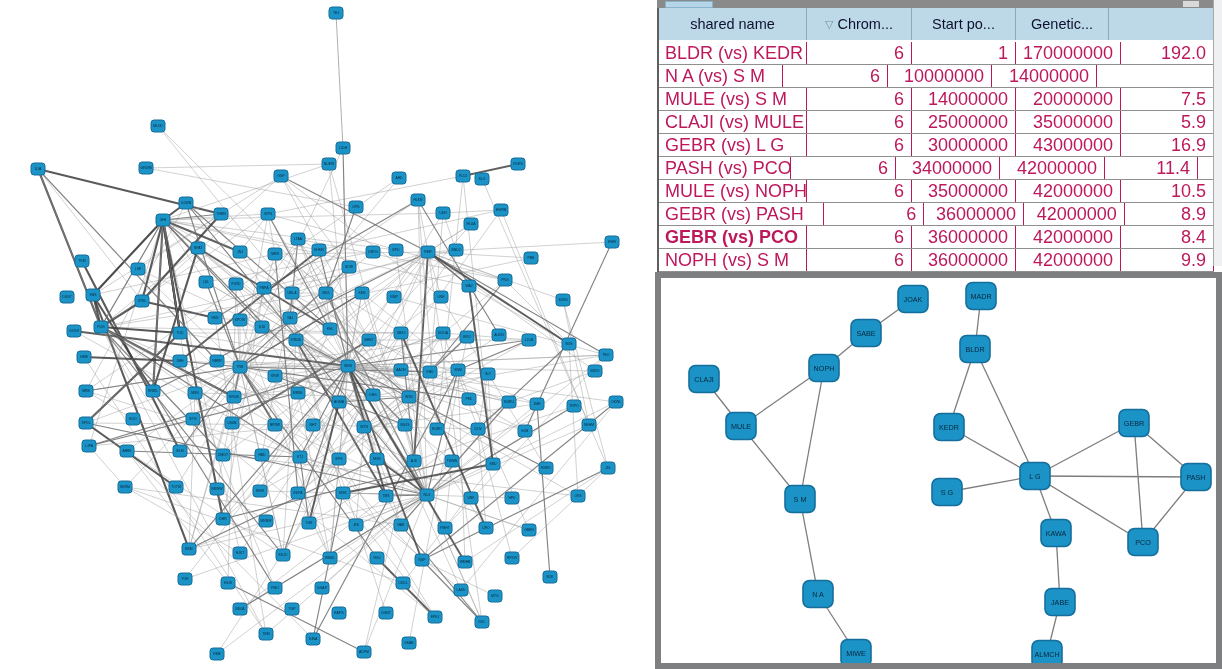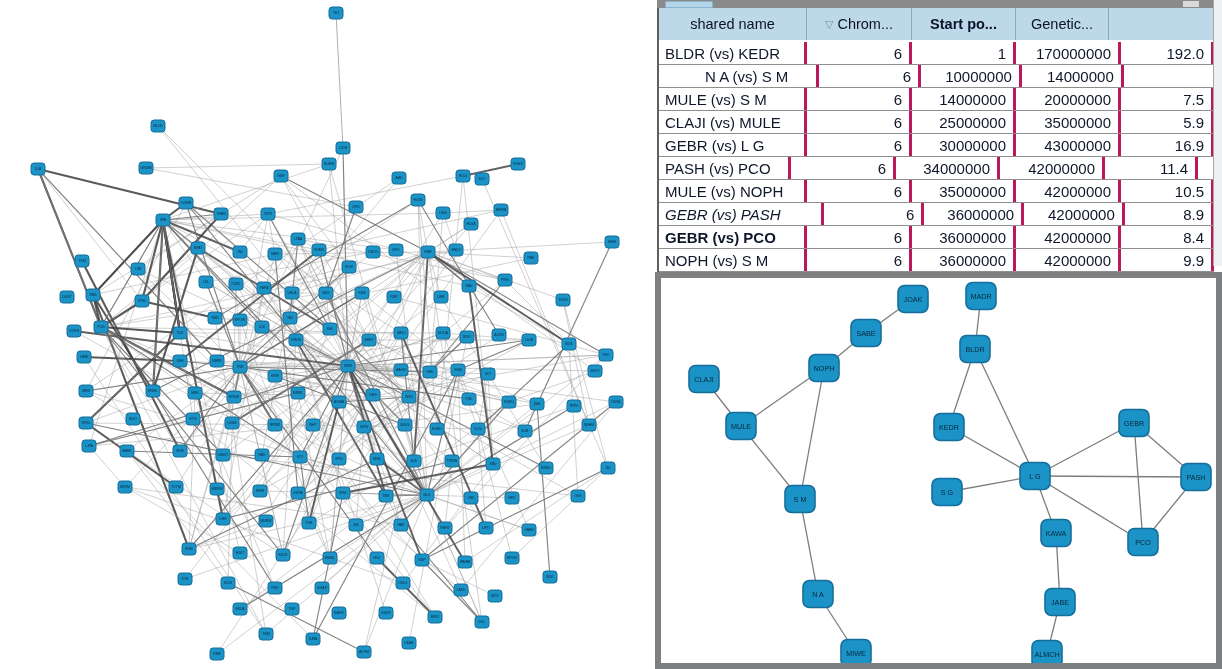--- a/index.html
+++ b/index.html
@@ -16,22 +16,22 @@
   #top-strip .tab-seg{position:absolute;left:8px;top:1px;width:46px;height:5px;
       background:#b5d6e8;border:1px solid #89b4cc;border-radius:1px;}
   #top-strip .right-seg{position:absolute;right:14px;top:1px;width:16px;height:6px;background:#d9d9d9;}
   #grid{position:absolute;left:2px;top:8px;width:555px;border-left:2px solid #5f5f5f;
         border-bottom:2px solid #8c8c8c;}
   .hrow{display:flex;height:32px;background:#bdd8e6;border-bottom:2px solid #ffffff;}
   .hcell{box-sizing:border-box;display:flex;align-items:center;justify-content:center;
          border-right:1px solid #8fa8b4;font-size:14.5px;color:#0c1230;gap:4px;white-space:nowrap;overflow:hidden;}
   .funnel{color:#7191a8;font-size:11px;line-height:1;}
   .drow{display:flex;height:22px;background:#ffffff;border-bottom:1px solid #8f8f8f;}
-  .dcell{box-sizing:border-box;display:flex;align-items:center;border-right:3px solid #be185d;
-         font-size:15px;color:#0f172a;white-space:nowrap;overflow:hidden;}
+  .dcell{box-sizing:border-box;display:flex;align-items:center;border-right:1px solid #be185d;
+         font-size:18px;color:#be185d;white-space:nowrap;overflow:hidden;}
   .dcell.left{justify-content:flex-start;padding-left:6px;}
   .dcell.right{justify-content:flex-end;padding-right:7px;}
 
   #scroll-strip{position:absolute;left:1213px;top:0;width:9px;height:266px;
         background:#eef0f1;border-left:1px solid #a8a8a8;box-sizing:border-box;}
 
   
   #sub-panel{position:absolute;left:655px;top:272px;width:567px;height:397px;box-sizing:border-box;
         border:6px solid #7d7f80;background:#ffffff;}
 </style>
@@ -1125,37 +1125,37 @@
     </div>
     <div id="grid">
       <div class="hrow">
           <div class="hcell" style="width: 148px;">
             <span>shared name</span>
           </div>
           <div class="hcell" style="width: 105px;">
             <span class="funnel">▽</span>
             <span>Chrom...</span>
           </div>
-          <div class="hcell" style="width: 104px; font-weight: bold;">
+          <div class="hcell" style="width: 104px;">
             <span>Start po...</span>
           </div>
           <div class="hcell" style="width: 93px;">
             <span>Genetic...</span>
           </div>
         </div>
       <div id="tbody">
           <div class="drow">
             <div class="dcell left" style="width: 148px;">BLDR (vs) KEDR</div>
             <div class="dcell right" style="width: 105px;">6</div>
             <div class="dcell right" style="width: 104px;">1</div>
             <div class="dcell right" style="width: 105px;">170000000</div>
             <div class="dcell right" style="width: 93px;">192.0</div>
           </div>
           <div class="drow">
-            <div class="dcell left" style="width: 124px; margin-left: 40px;">N A (vs) S M</div>
+            <div class="dcell left" style="width: 124px;">N A (vs) S M</div>
             <div class="dcell right" style="width: 105px;">6</div>
             <div class="dcell right" style="width: 104px;">10000000</div>
             <div class="dcell right" style="width: 105px;">14000000</div>
             <div class="dcell right" style="width: 93px; margin-top: 44px;">6.6</div>
           </div>
           <div class="drow">
             <div class="dcell left" style="width: 148px;">MULE (vs) S M</div>
             <div class="dcell right" style="width: 105px;">6</div>
             <div class="dcell right" style="width: 104px;">14000000</div>
             <div class="dcell right" style="width: 105px;">20000000</div>
@@ -1183,21 +1183,21 @@
             <div class="dcell right" style="width: 93px;">11.4</div>
           </div>
           <div class="drow">
             <div class="dcell left" style="width: 148px;">MULE (vs) NOPH</div>
             <div class="dcell right" style="width: 105px;">6</div>
             <div class="dcell right" style="width: 104px;">35000000</div>
             <div class="dcell right" style="width: 105px;">42000000</div>
             <div class="dcell right" style="width: 93px;">10.5</div>
           </div>
           <div class="drow">
-            <div class="dcell left" style="width: 172px; font-style: italic;">GEBR (vs) PASH</div>
+            <div class="dcell left" style="width: 172px;">GEBR (vs) PASH</div>
             <div class="dcell right" style="width: 105px;">6</div>
             <div class="dcell right" style="width: 104px;">36000000</div>
             <div class="dcell right" style="width: 105px;">42000000</div>
             <div class="dcell right" style="width: 93px;">8.9</div>
           </div>
           <div class="drow">
             <div class="dcell left" style="width: 148px; font-weight: bold;">GEBR (vs) PCO</div>
             <div class="dcell right" style="width: 105px;">6</div>
             <div class="dcell right" style="width: 104px;">36000000</div>
             <div class="dcell right" style="width: 105px;">42000000</div>

